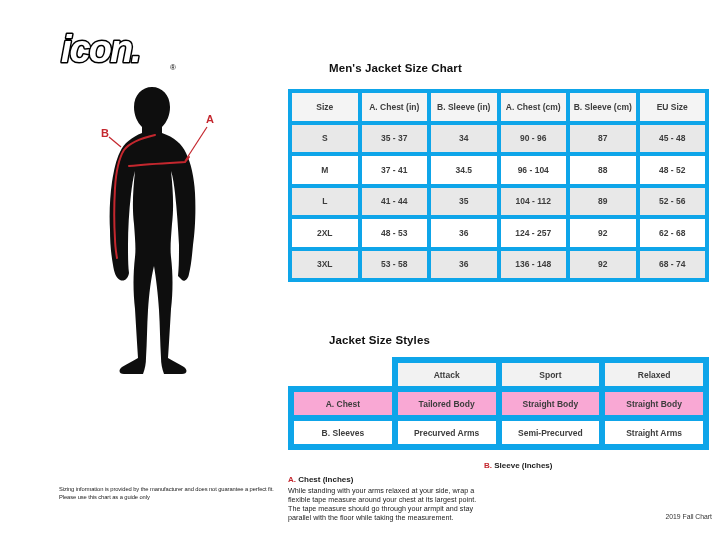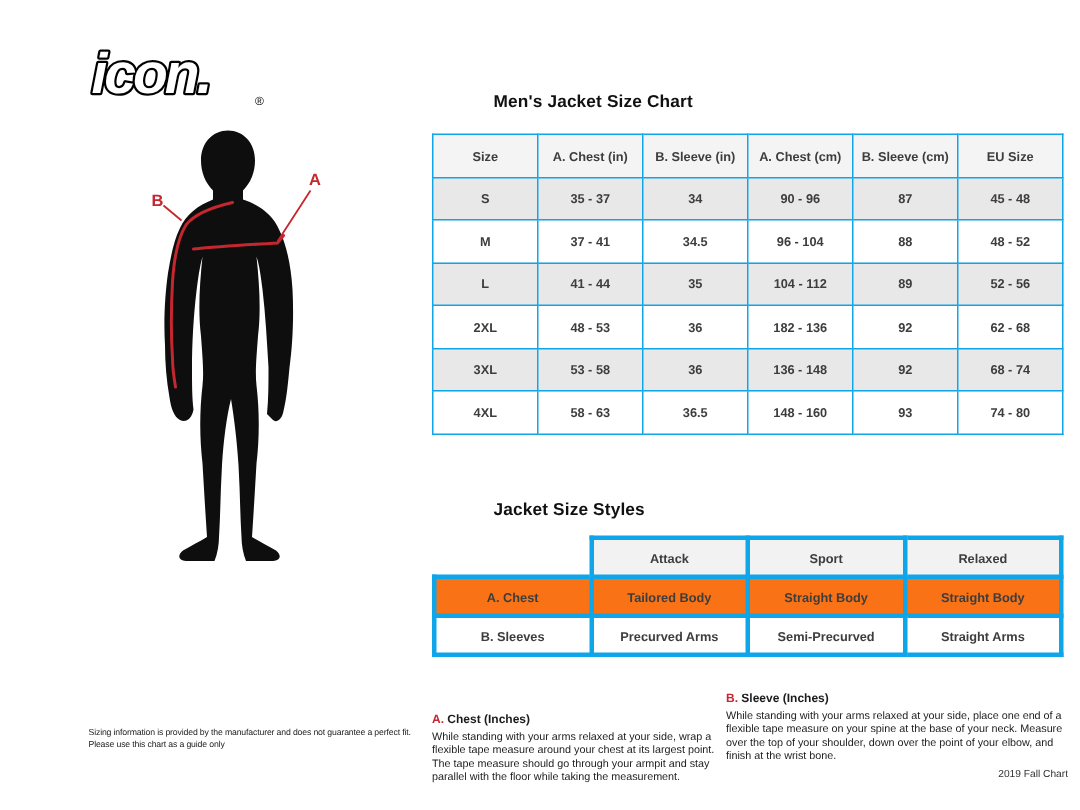--- a/index.html
+++ b/index.html
@@ -10,36 +10,36 @@
   .abs { position:absolute; }
 
   
   .section-title {
     font-size:11.5px; font-weight:bold; color:#111; letter-spacing:.1px;padding-left:41px;
   }
 
   
   .size-table { border-collapse:collapse; table-layout:fixed; width:100%; }
   .size-table th, .size-table td {
-    border:1px solid #0ea5e9; text-align:center; vertical-align:middle;
+    border:4px solid #0ea5e9; text-align:center; vertical-align:middle;
     font-size:8.5px; font-weight:bold; color:#3d3d3d; padding:0; height:27.5px;
     background:#fff;
   }
   .size-table thead th { background:#f4f4f4; }
   .size-table tbody tr:nth-child(odd) td { background:#e8e8e8; }
 
   
   .style-table { border-collapse:collapse; table-layout:fixed; width:100%; }
   .style-table th, .style-table td {
-    border:3px solid #0ea5e9; text-align:center; vertical-align:middle;
+    border:6px solid #0ea5e9; text-align:center; vertical-align:middle;
     font-size:8.5px; font-weight:bold; color:#3d3d3d; padding:0; height:23px;
     background:#fff;
   }
   .style-table thead th { background:#f2f2f2; }
-  .style-table tr.shaded td { background:#f97316; }
+  .style-table tr.shaded td { background:#f9a8d4; }
   .style-table .blank { border:none; background:transparent; }
 
   
   .measure-heading { font-size:8px; font-weight:bold; color:#1c1c1c; margin-bottom:2px; }
   .measure-text { font-size:7.2px; line-height:9px; color:#1c1c1c; }
   .red { color:#c4272e; }
 
   .disclaimer { font-size:5.8px; line-height:7.6px; color:#222; letter-spacing:-.1px; white-space:nowrap; }
   .footer-note { font-size:6.8px; color:#333; text-align:right; }
 </style>
@@ -125,39 +125,31 @@
           <td>41 - 44</td>
           <td>35</td>
           <td>104 - 112</td>
           <td>89</td>
           <td>52 - 56</td>
         </tr>
         <tr>
           <td>2XL</td>
           <td>48 - 53</td>
           <td>36</td>
-          <td>182 - 136</td>
+          <td>124 - 257</td>
           <td>92</td>
           <td>62 - 68</td>
         </tr>
         <tr>
           <td>3XL</td>
           <td>53 - 58</td>
           <td>36</td>
           <td>136 - 148</td>
           <td>92</td>
           <td>68 - 74</td>
-        </tr>
-        <tr>
-          <td>4XL</td>
-          <td>58 - 63</td>
-          <td>36.5</td>
-          <td>148 - 160</td>
-          <td>93</td>
-          <td>74 - 80</td>
         </tr>
       </tbody>
     </table>
   </div>
 
   <div class="abs section-title" style="left:264px; top:334px;">Jacket Size Styles</div>
 
   <div class="abs" style="left:264px; top:357px; width:421px;">
     <table class="style-table">
       <thead>
@@ -192,18 +184,17 @@
       <span>Chest (Inches)</span>
     </div>
     <div class="measure-text">While standing with your arms relaxed at your side, wrap a flexible tape measure around your chest at its largest point. The tape measure should go through your armpit and stay parallel with the floor while taking the measurement.</div>
   </div>
 
   <div class="abs" style="left:460px; top:461px; width:228px;">
     <div class="measure-heading">
       <span class="red">B.</span>
       <span>Sleeve (Inches)</span>
     </div>
-    <div class="measure-text">While standing with your arms relaxed at your side, place one end of a flexible tape measure on your spine at the base of your neck. Measure over the top of your shoulder, down over the point of your elbow, and finish at the wrist bone.</div>
   </div>
 
   <div class="abs footer-note" style="left:464px; top:513px; width:224px;">2019 Fall Chart</div>
 
 </div>
 
 </body></html>

